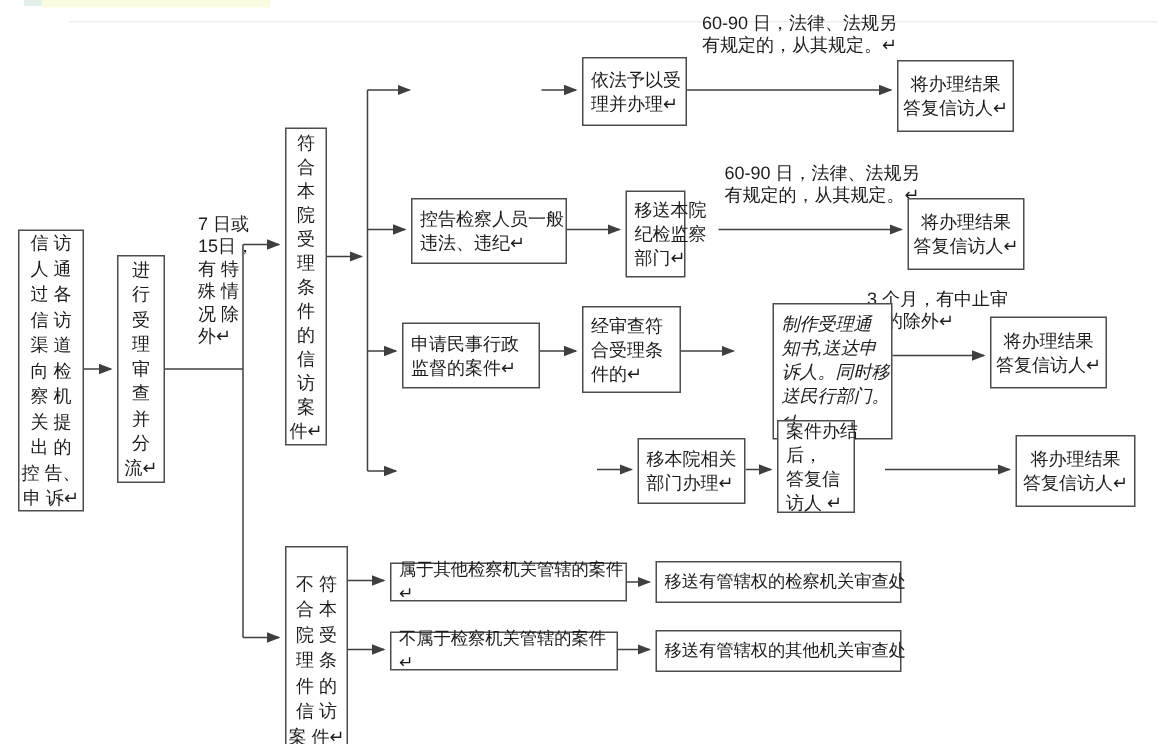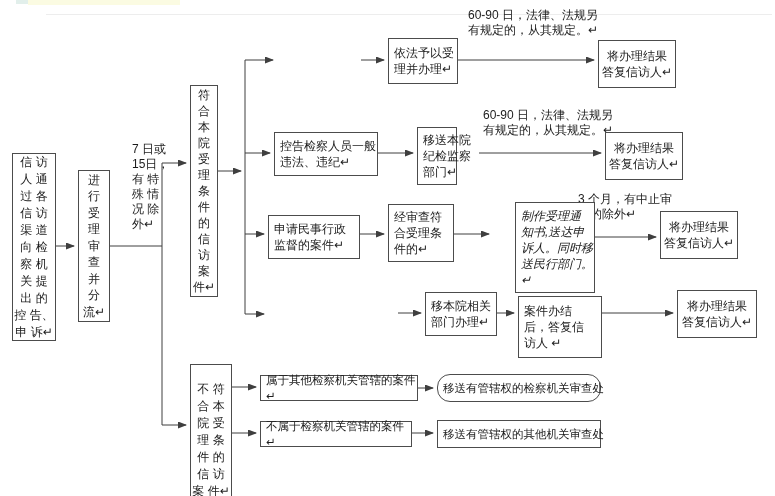--- a/index.html
+++ b/index.html
@@ -146,25 +146,25 @@
 知书,送达申
 诉人。同时移
 送民行部门。↵</div>
   <div class="lbl" style="left:578px;top:192px;width:104px;">3 个月，有中止审
 查的除外↵</div>
   <div class="node" style="left:660px;top:211px;width:78px;height:48px;">将办理结果
 答复信访人↵</div>
 
   <div class="node para" style="left:425px;top:292px;width:72px;height:44px;">移本院相关
 部门办理↵</div>
-  <div class="node para" style="left:518px;top:296px;width:84px;height:62px;">案件办结
+  <div class="node para" style="left:518px;top:280px;width:52px;height:62px;">案件办结
 后，答复信
 访人 ↵</div>
   <div class="node" style="left:677px;top:290px;width:80px;height:48px;">将办理结果
 答复信访人↵</div>
 
   <div class="node para" style="left:260px;top:375px;width:158px;height:26px;font-size:11.5px;">属于其他检察机关管辖的案件↵</div>
-  <div class="node para" style="left:437px;top:374px;width:164px;height:28px;font-size:11.5px;border-radius:13px;">移送有管辖权的检察机关审查处</div>
+  <div class="node para" style="left:437px;top:374px;width:164px;height:28px;font-size:11.5px;">移送有管辖权的检察机关审查处</div>
 
   <div class="node para" style="left:260px;top:421px;width:152px;height:26px;font-size:11.5px;">不属于检察机关管辖的案件↵</div>
   <div class="node para" style="left:437px;top:420px;width:164px;height:28px;font-size:11.5px;">移送有管辖权的其他机关审查处</div>
 
 </div>
 
 </body></html>

